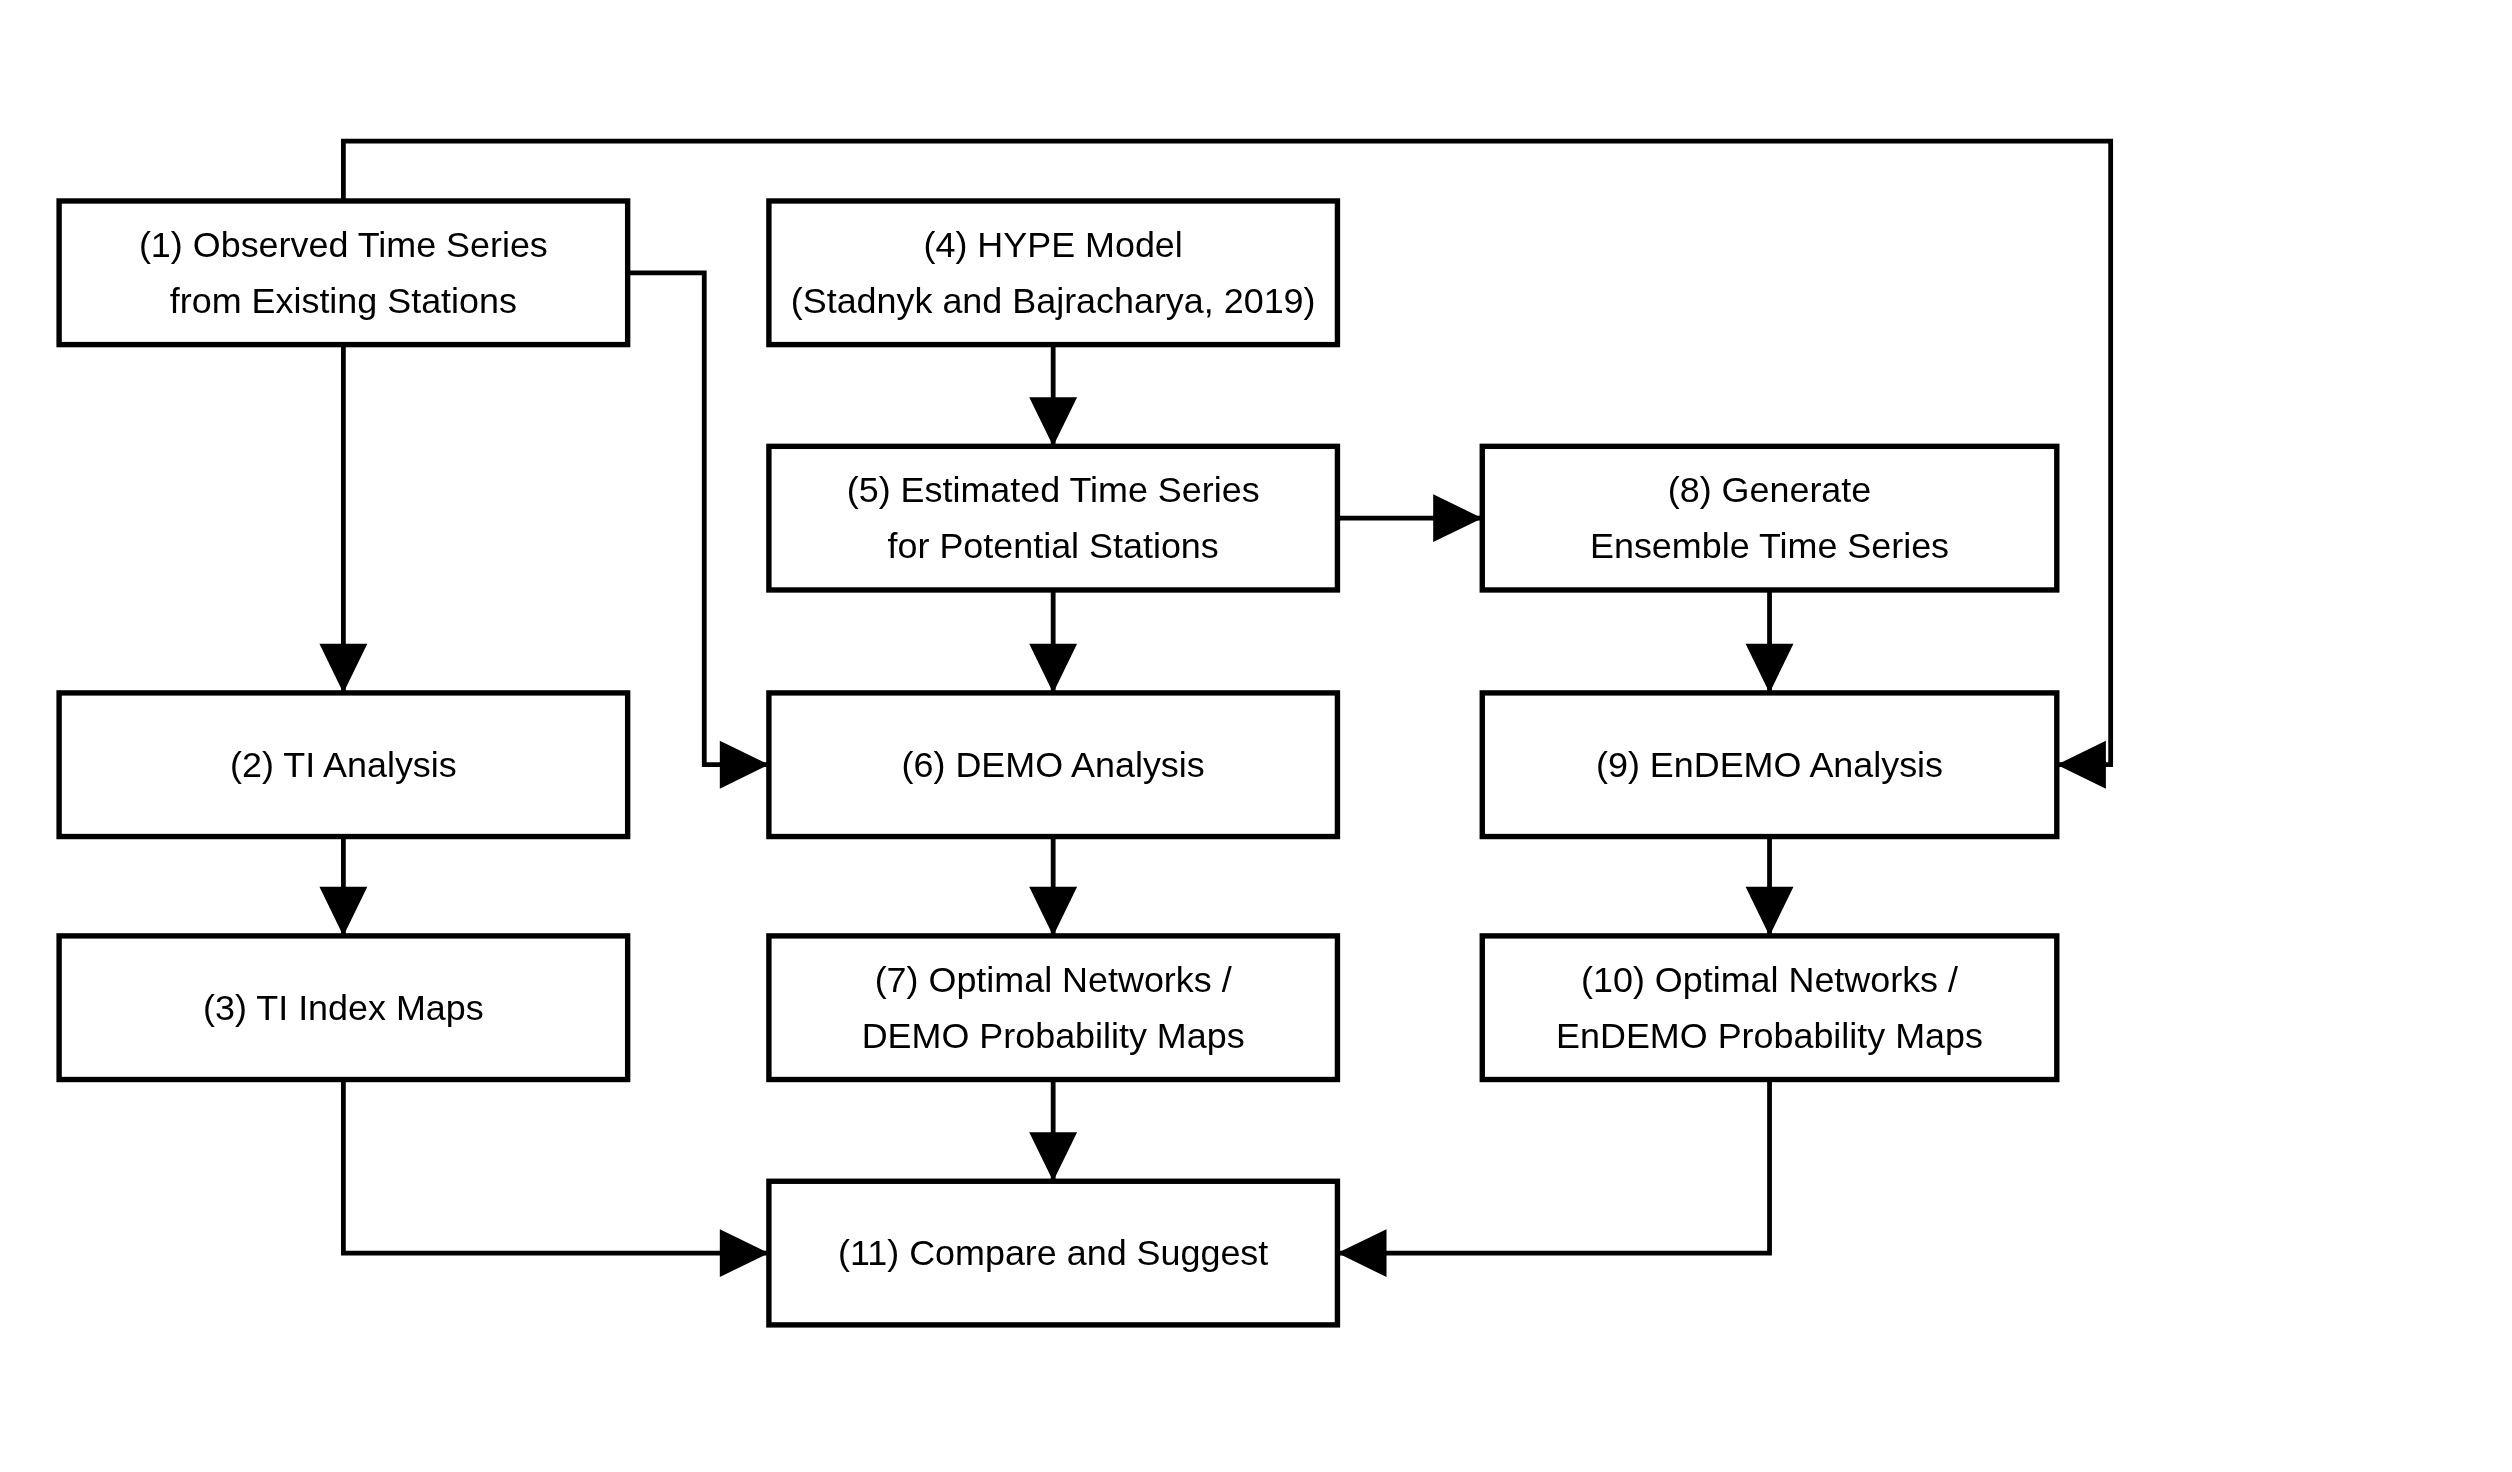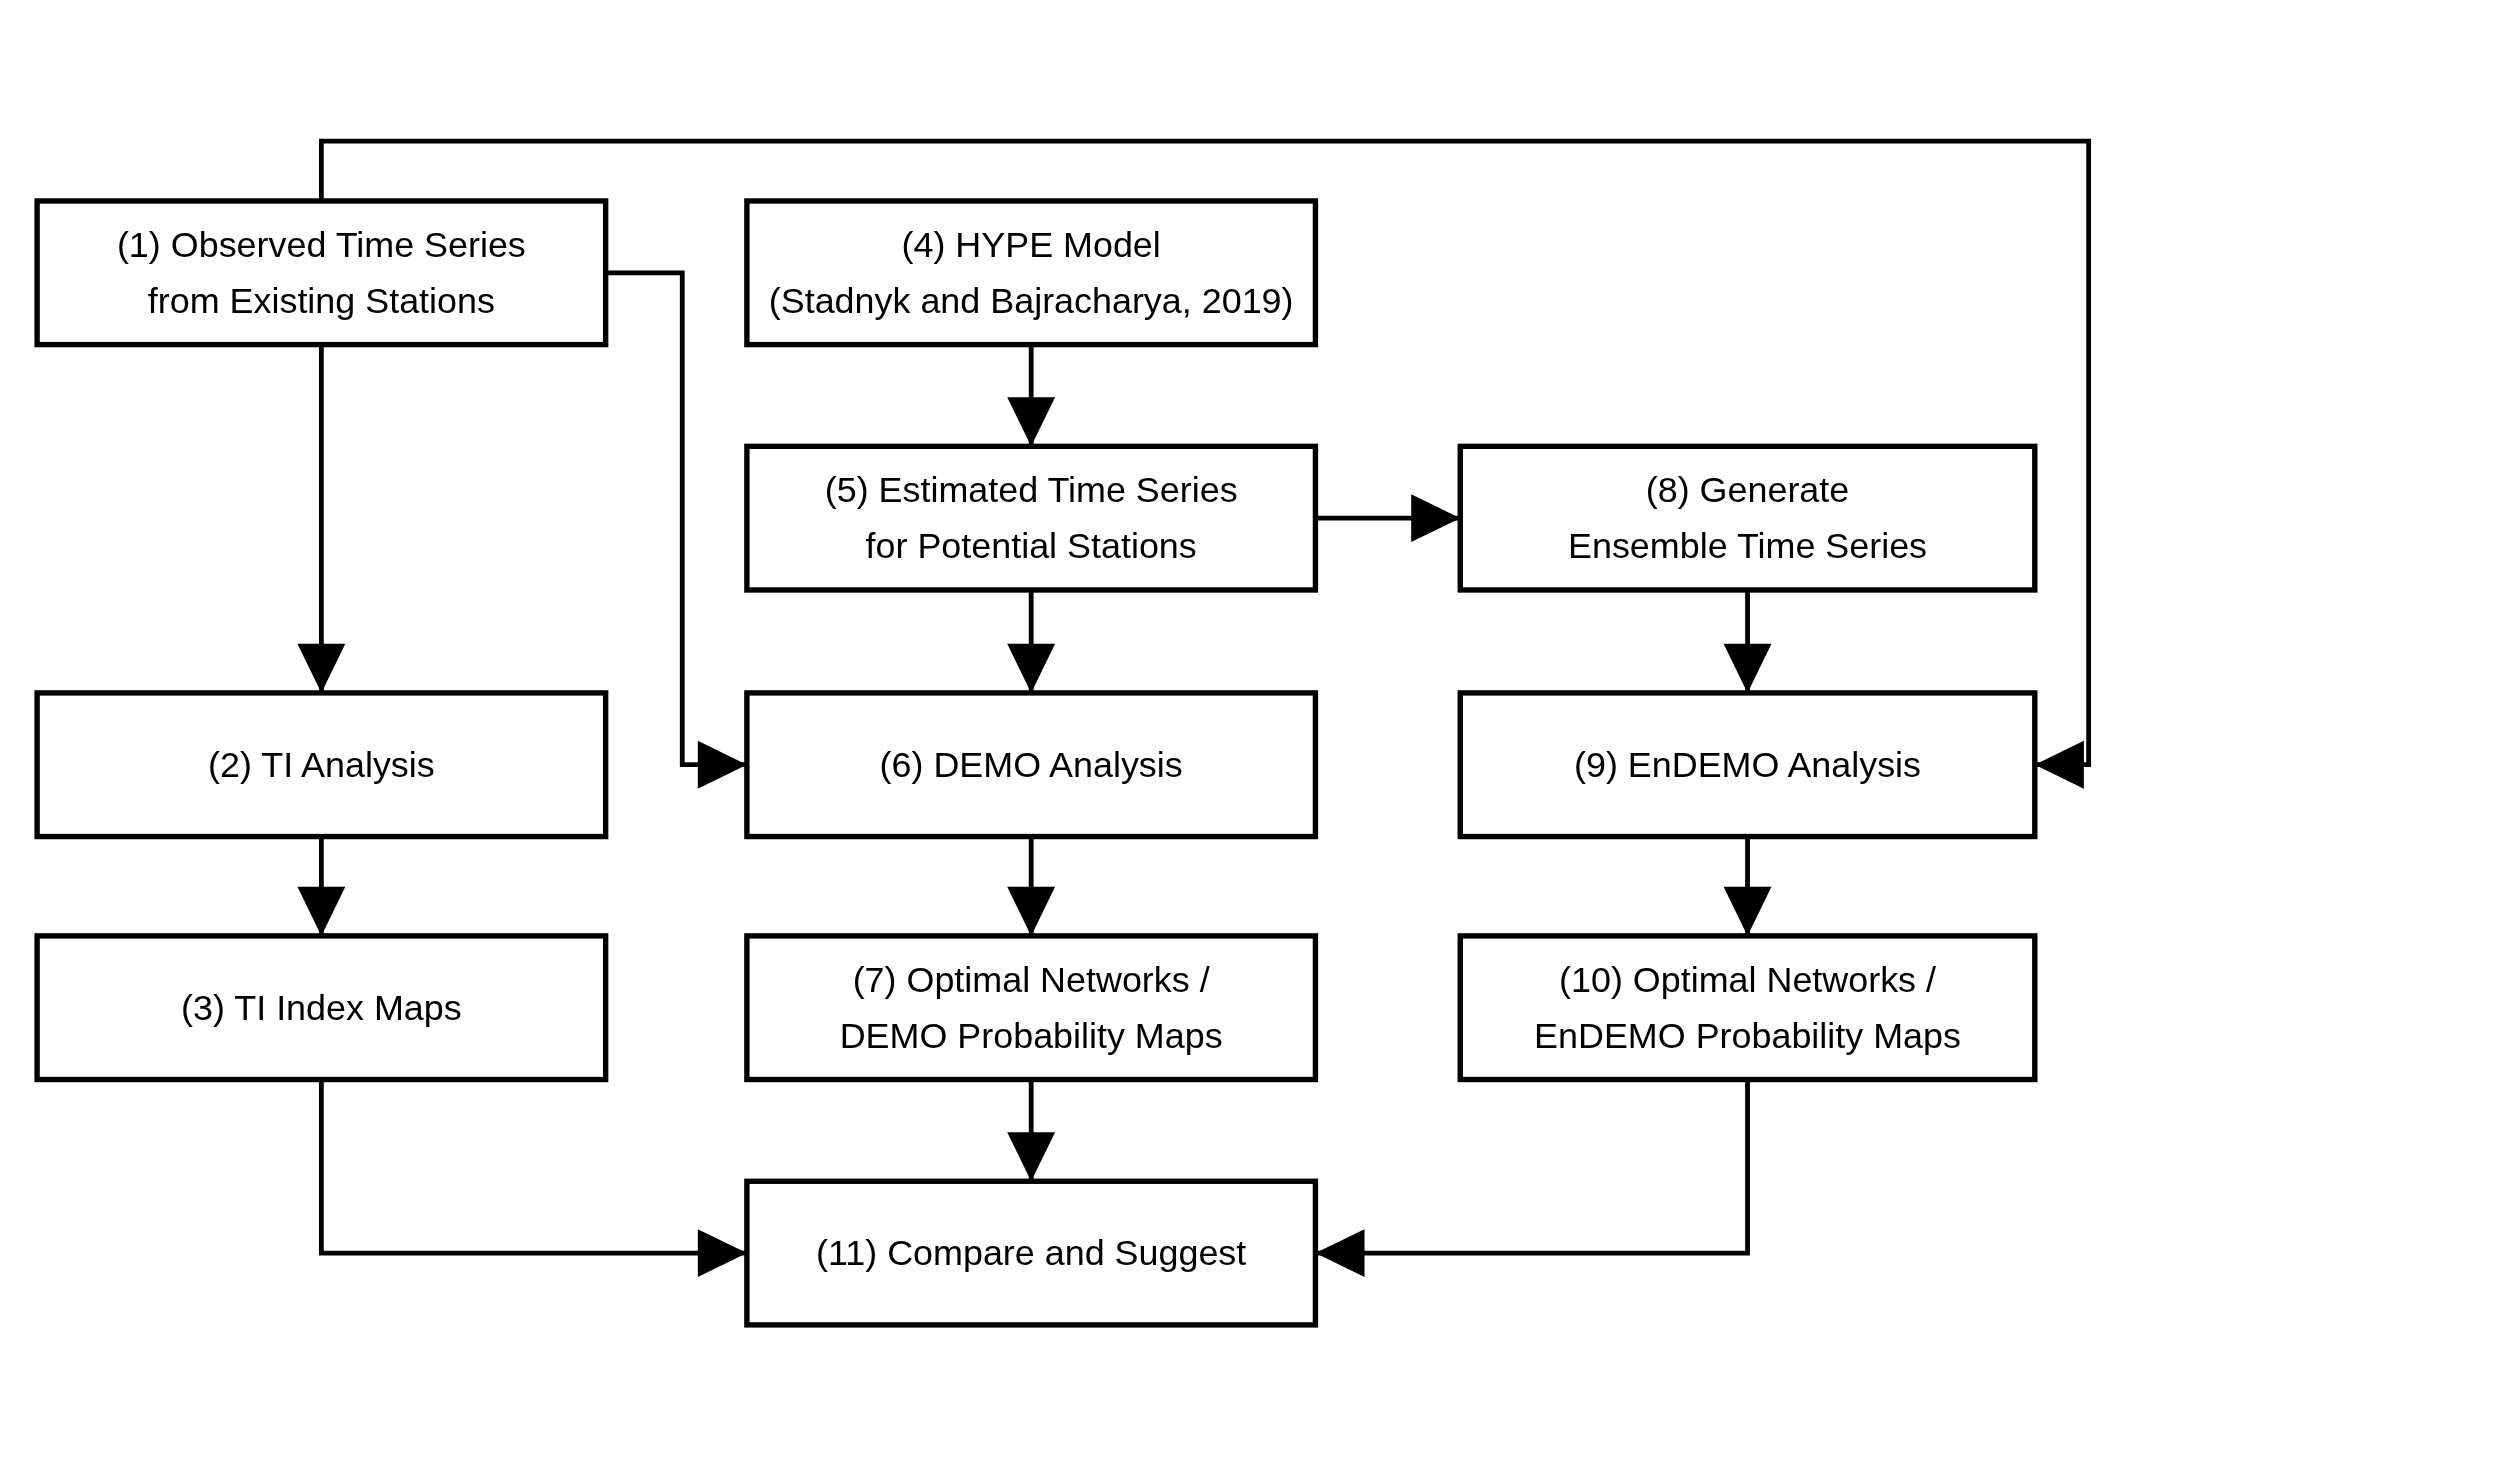--- a/index.html
+++ b/index.html
@@ -6,20 +6,21 @@
     margin: 0;
     padding: 0;
     background: #ffffff;
   }
   .stage {
     position: relative;
     width: 2112px;
     height: 1472px;
     background: #ffffff;
     overflow: hidden;
+    margin-left: 22px;
   }
   .stage svg {
     position: absolute;
     left: 0;
     top: 0;
     width: 100%;
     height: 100%;
     display: block;
   }
   .node-box {

